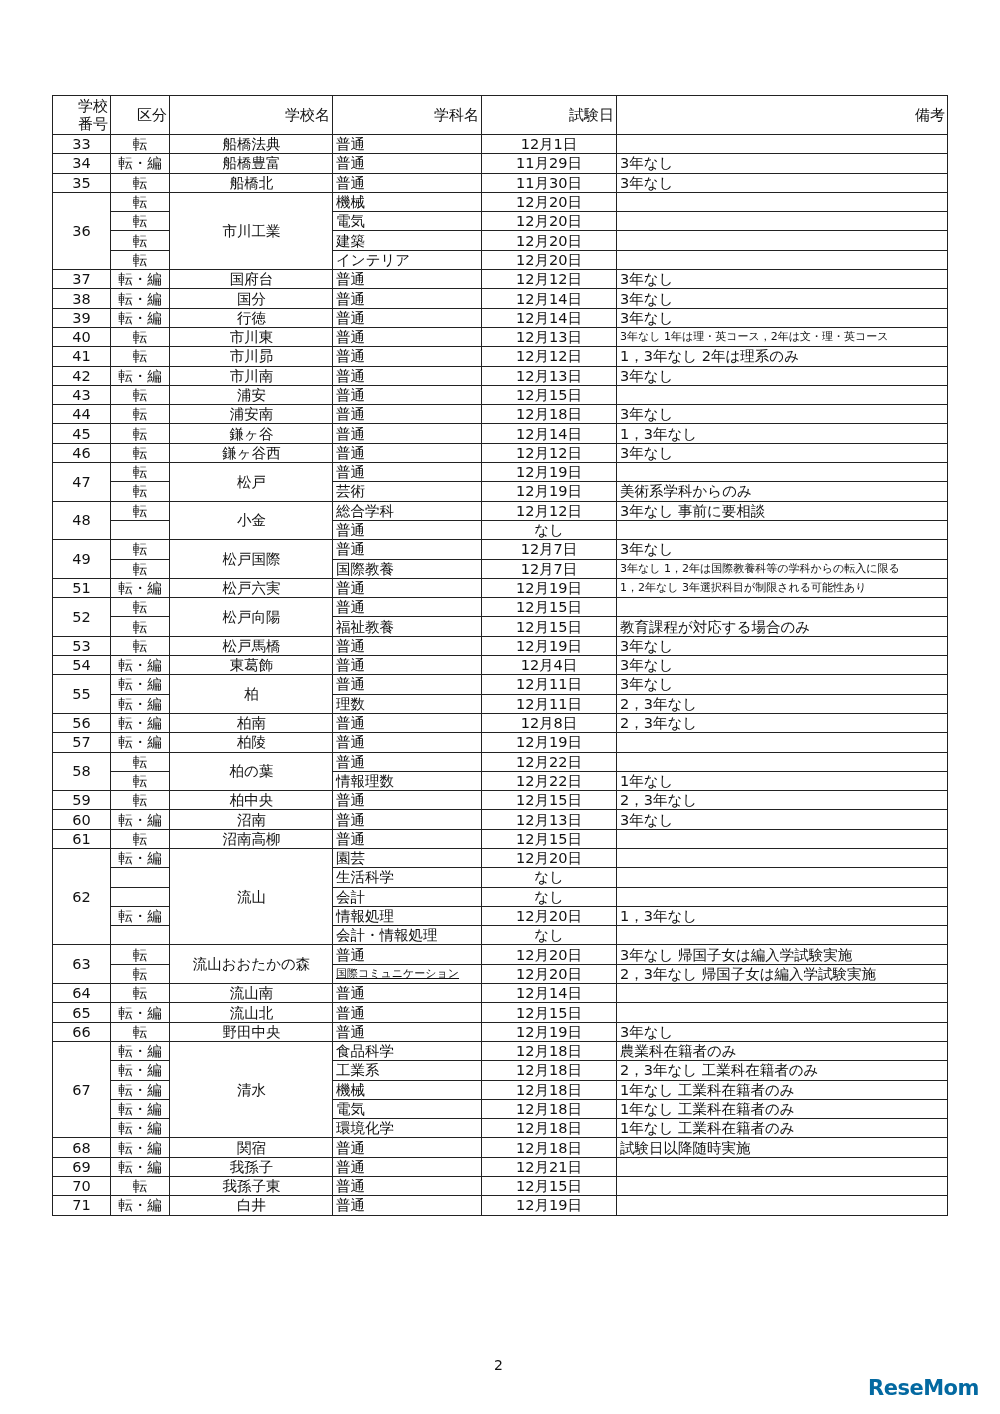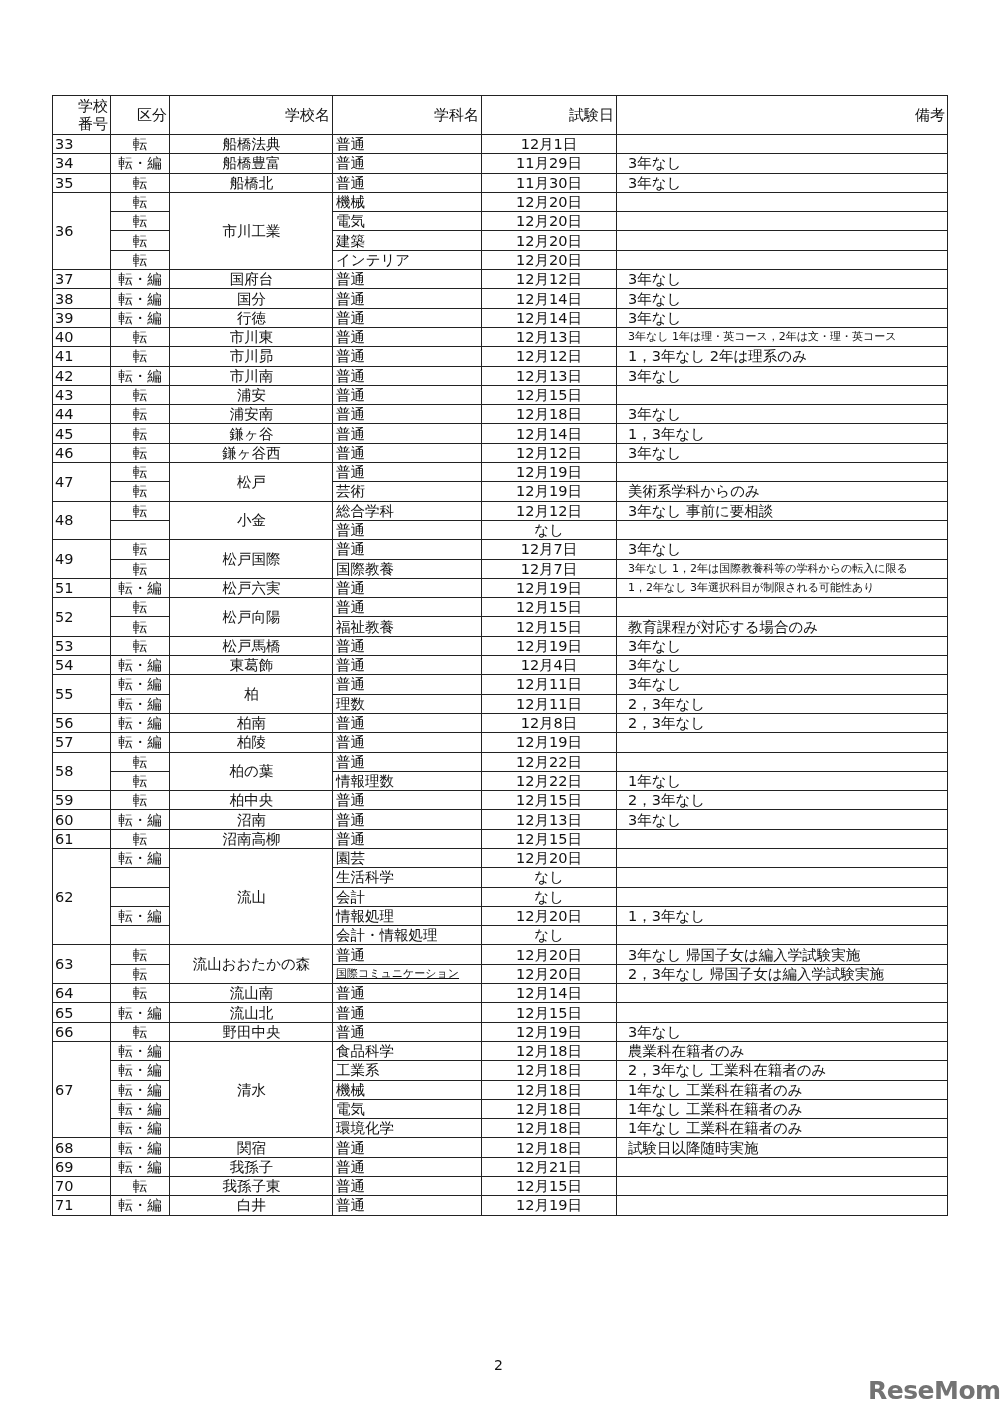--- a/index.html
+++ b/index.html
@@ -3,31 +3,31 @@
 <meta charset="utf-8">
 <style>
   html, body { margin:0; padding:0; background:#ffffff; }
   body { width:1000px; height:1414px; position:relative; overflow:hidden;
          font-family:"DejaVu Sans","Liberation Sans",sans-serif; color:#111; }
   #tbl { position:absolute; left:52px; top:95px; border-collapse:collapse;
          table-layout:fixed; width:895px; }
   #tbl th, #tbl td { border:1.5px solid #222; padding:0 2px; white-space:nowrap;
          overflow:hidden; font-size:14.5px; line-height:18px; height:18.3px; }
   #tbl th { font-weight:normal; font-size:15px; height:38px; line-height:18px; text-align:right; }
-  #tbl td.num { }
+  #tbl td.num { text-align:center; }
   #tbl td.kubun { text-align:center; }
   #tbl td.school { text-align:center; padding-left:3px; }
   #tbl td.dept { text-align:left; padding-left:3px;border-radius:6px; }
   #tbl td.date { text-align:center; }
-  #tbl td.note { text-align:left; padding-left:11px; }
+  #tbl td.note { text-align:left; padding-left:3px; }
   #tbl td.note.small { font-size:11px; }
   #tbl td.dept.small { font-size:11px;text-decoration:underline; }
   .pageno { position:absolute; left:494px; top:1357px; font-size:14px; }
-  .logo { position:absolute; left:868px; top:1376px; font-size:25px; font-weight:bold;
-          color:#737373; letter-spacing:-0.5px; font-family:"DejaVu Sans",sans-serif; }
+  .logo { position:absolute; left:868px; top:1376px; font-size:21px; font-weight:bold;
+          color:#0369a1; letter-spacing:-0.5px; font-family:"DejaVu Sans",sans-serif; }
 </style>
 </head>
 <body>
 
 <table id="tbl">
   <colgroup>
     <col style="width:58px">
       <col style="width:59px">
       <col style="width:163px">
     <col style="width:149px">

